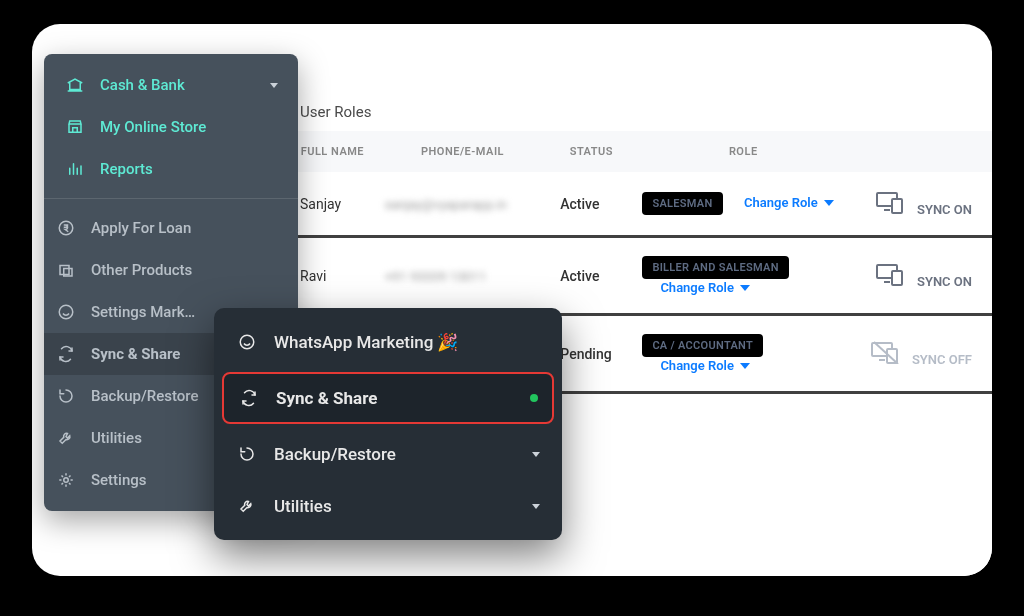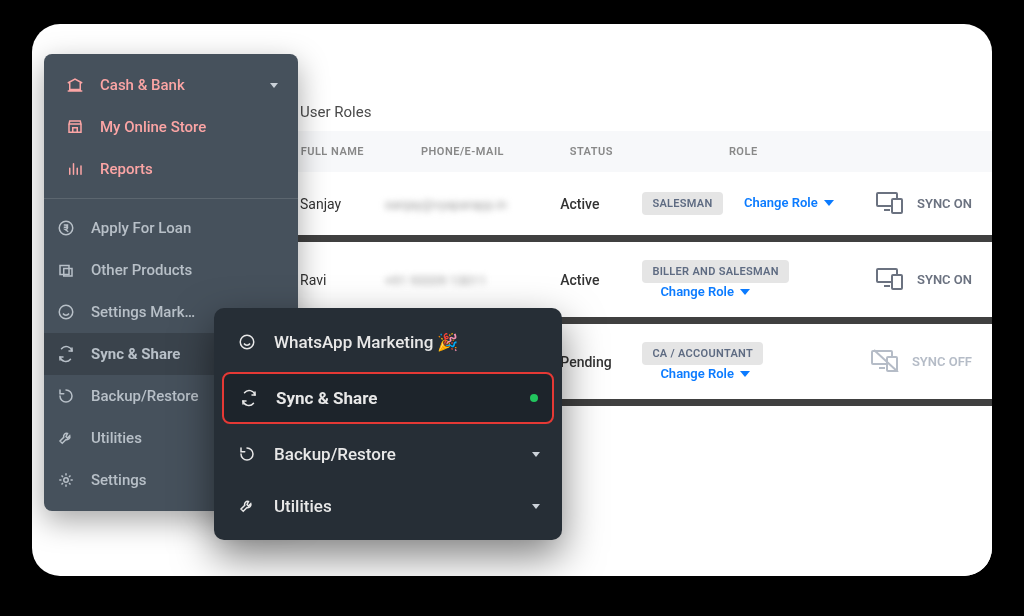--- a/index.html
+++ b/index.html
@@ -26,63 +26,63 @@
   }
   .page-title {
     font-size: 15px; color: #4a4a4a; padding: 14px 28px 10px;
   }
   .table { width: 100%; border-collapse: collapse; }
   .table thead th {
     text-align: center; font-size: 11px; letter-spacing: 0.5px;
     color: #888; font-weight: 600; padding: 14px 10px; background: #f7f8fa;
   }
   .table tbody td {
-    padding: 18px 10px; border-bottom: 7px solid #404040;
+    padding: 18px 10px; border-bottom: 3px solid #404040;
     font-size: 14px; color: #333; vertical-align: middle;
   }
   .col-name { padding-left: 28px !important; width: 120px; }
   .col-phone { width: 200px; }
   .col-status { width: 90px; }
   .col-role { width: 300px; }
   .col-sync { width: 160px; text-align: right; padding-right: 20px !important; }
   .status-active { color: #1cb85c; font-weight: 500; }
   .status-pending { color: #f5a623; font-weight: 500; }
   .role-pill {
-    display: inline-block; background: #e5e5e5; color: #5e6b82;
+    display: inline-block; background: #000000; color: #5e6b82;
     font-size: 11px; font-weight: 600; padding: 5px 10px; border-radius: 4px;
     letter-spacing: 0.3px;
   }
   .change-role {
     display: inline-flex; align-items: center; color: #0b7bff; font-size: 13px;
     font-weight: 600; margin-left: 18px; gap: 6px;
   }
   .chev {
     width: 0; height: 0; border-left: 5px solid transparent;
     border-right: 5px solid transparent; border-top: 6px solid currentColor;
   }
-  .sync-wrap { display: inline-flex; align-items: center; gap: 10px; color: #6b7280; font-size: 13px; font-weight: 600; }
+  .sync-wrap { display: inline-flex; align-items: flex-end; gap: 10px; color: #6b7280; font-size: 13px; font-weight: 600; }
   .sync-off { color: #b5bcc7; }
   .devices-icon svg { width: 34px; height: 24px; }
   .blurred {
     filter: blur(3px); color: #999; font-size: 13px;
   }
   .name-cell-dim { color: #888; font-size: 14px; }
 
   
   .sidebar {
     position: absolute; top: 30px; left: 12px; width: 254px;
     background: #46515c; border-radius: 8px;
     padding: 10px 0;
     box-shadow: 0 10px 30px rgba(0,0,0,0.35);
     font-size: 15px; color: #fff;
     z-index: 5;
   }
   .side-item {
     display: flex; align-items: center; gap: 14px;
-    padding: 12px 20px; color: #fca5a5; font-weight: 500;
+    padding: 12px 20px; color: #5eead4; font-weight: 500;
     cursor: pointer;
   }
   .side-item .ico { width: 22px; display: flex; justify-content: center; }
   .side-item.dim { color: #b8c0c8; padding-left: 11px; }
   .side-sep { height: 1px; background: rgba(255,255,255,0.12); margin: 8px 0; }
   .side-item .chev-small {
     margin-left: auto; width: 0; height: 0;
     border-left: 4px solid transparent; border-right: 4px solid transparent;
     border-top: 5px solid #cbd2d9;
   }

